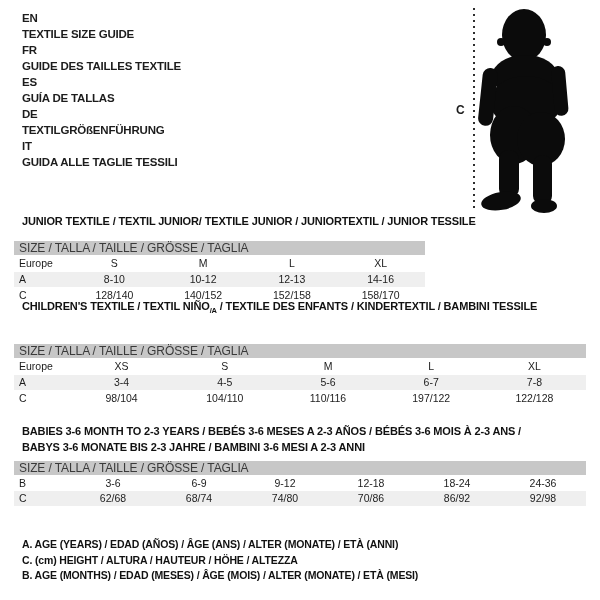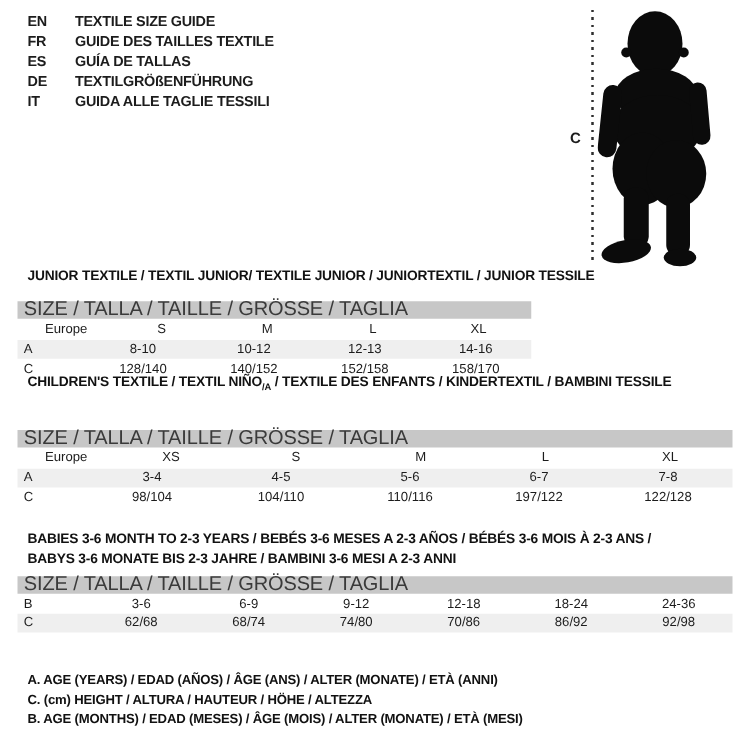--- a/index.html
+++ b/index.html
@@ -5,21 +5,21 @@
   html, body { margin: 0; padding: 0; background: #ffffff; }
   #page {
     position: relative; width: 600px; height: 600px; overflow: hidden;
     background: #ffffff; color: #1c1c1c;
     font-family: "Liberation Sans", sans-serif;
     -webkit-font-smoothing: antialiased;
   }
 
   
   .lang-list { position: absolute; left: 22px; top: 10px; }
-  .lang-row { display: flex; line-height: 16px; font-size: 11.5px; font-weight: bold; letter-spacing: -0.2px; }
+  .lang-row { display: flex; line-height: 16px; font-size: 11.5px; font-weight: bold; letter-spacing: -0.2px; flex-direction: column; }
   .lang-code { width: 38px; }
 
   
   .baby-svg { position: absolute; left: 478px; top: 2px; width: 118px; height: 212px; }
   .cut-line {
     position: absolute; left: 473px; top: 8px; width: 2px; height: 200px;
     background: repeating-linear-gradient(to bottom, #2e2e2e 0 2px, transparent 2px 6px);
   }
   .c-label { position: absolute; left: 456px; top: 103px; font-size: 12px; font-weight: bold; }
 
@@ -34,24 +34,24 @@
   #title-babies   { top: 423px; line-height: 16px; }
 
   
   .size-table { position: absolute; left: 14px; }
   #tbl-junior   { top: 241px; width: 411px; }
   #tbl-children { top: 344px; width: 572px; }
   #tbl-babies   { top: 461px; width: 572px; }
 
   .size-bar {
     height: 14px; line-height: 14px; background: #c7c7c7; color: #3a3a3a;
-    font-size: 16px; padding-left: 5px; letter-spacing: -0.1px;
+    font-size: 12px; padding-left: 5px; letter-spacing: -0.1px;
   }
   .trow { display: flex; align-items: center; height: 15.5px; font-size: 10.5px; color: #1c1c1c; }
-  .trow.first { height: 16.5px; margin-left: 17px; }
+  .trow.first { height: 16.5px; }
   .trow.shaded { background: #efefef; }
   .trow .lbl { width: 56px; padding-left: 5px; box-sizing: border-box; text-align: left; }
   .trow .cell { flex: 1; text-align: center; }
 
   
   .legend { position: absolute; left: 22px; top: 537px; }
   .legend-line { line-height: 15.5px; font-size: 10.5px; font-weight: bold; letter-spacing: -0.15px; color: #111; white-space: nowrap; }
 </style>
 </head>
 <body>

